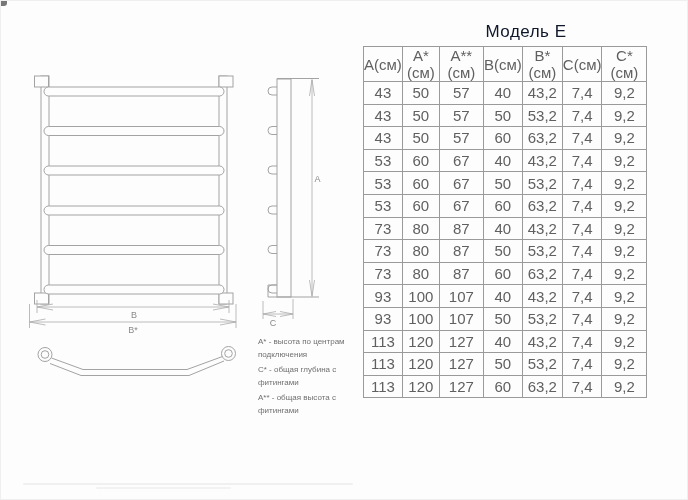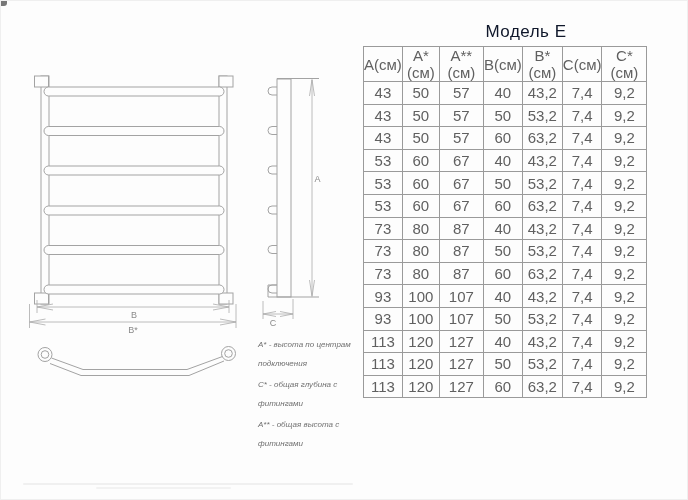--- a/index.html
+++ b/index.html
@@ -19,21 +19,21 @@
     font-size:15px;color:#606060;
   }
   table.spec th,table.spec td{
     border:1px solid #9a9a9a;text-align:center;vertical-align:middle;
     padding:0;font-weight:normal;
   }
   table.spec th{height:23px;}
   table.spec td{height:21.6px;}
   .footnotes{
     position:absolute;left:257px;top:334px;width:97px;
-    font-size:8px;line-height:19px;color:#6f6f6f;font-style:italic;
+    font-size:8px;line-height:13px;color:#6f6f6f;
   }
   .footnotes p{margin:0 0 2px 0;}
   .artifact{position:absolute;background:#ebebeb;border-radius:2px;}
   .artifact.a1{left:22px;top:482px;width:330px;height:2px;opacity:.75;}
   .artifact.a2{left:95px;top:486px;width:135px;height:2px;opacity:.6;}
   .artifact.a3{left:0;top:0;width:6px;height:5px;background:#555;opacity:.8;border-radius:0 0 3px 0;}
   svg .ln{stroke:#a3a3a3;stroke-width:1;fill:none;}
   svg .fillw{fill:#fdfdfd;stroke:#a3a3a3;stroke-width:1;}
   svg .dim{stroke:#ababab;stroke-width:0.8;fill:none;}
   svg text{font-family:"Liberation Sans",sans-serif;font-size:9px;fill:#8a8a8a;}

